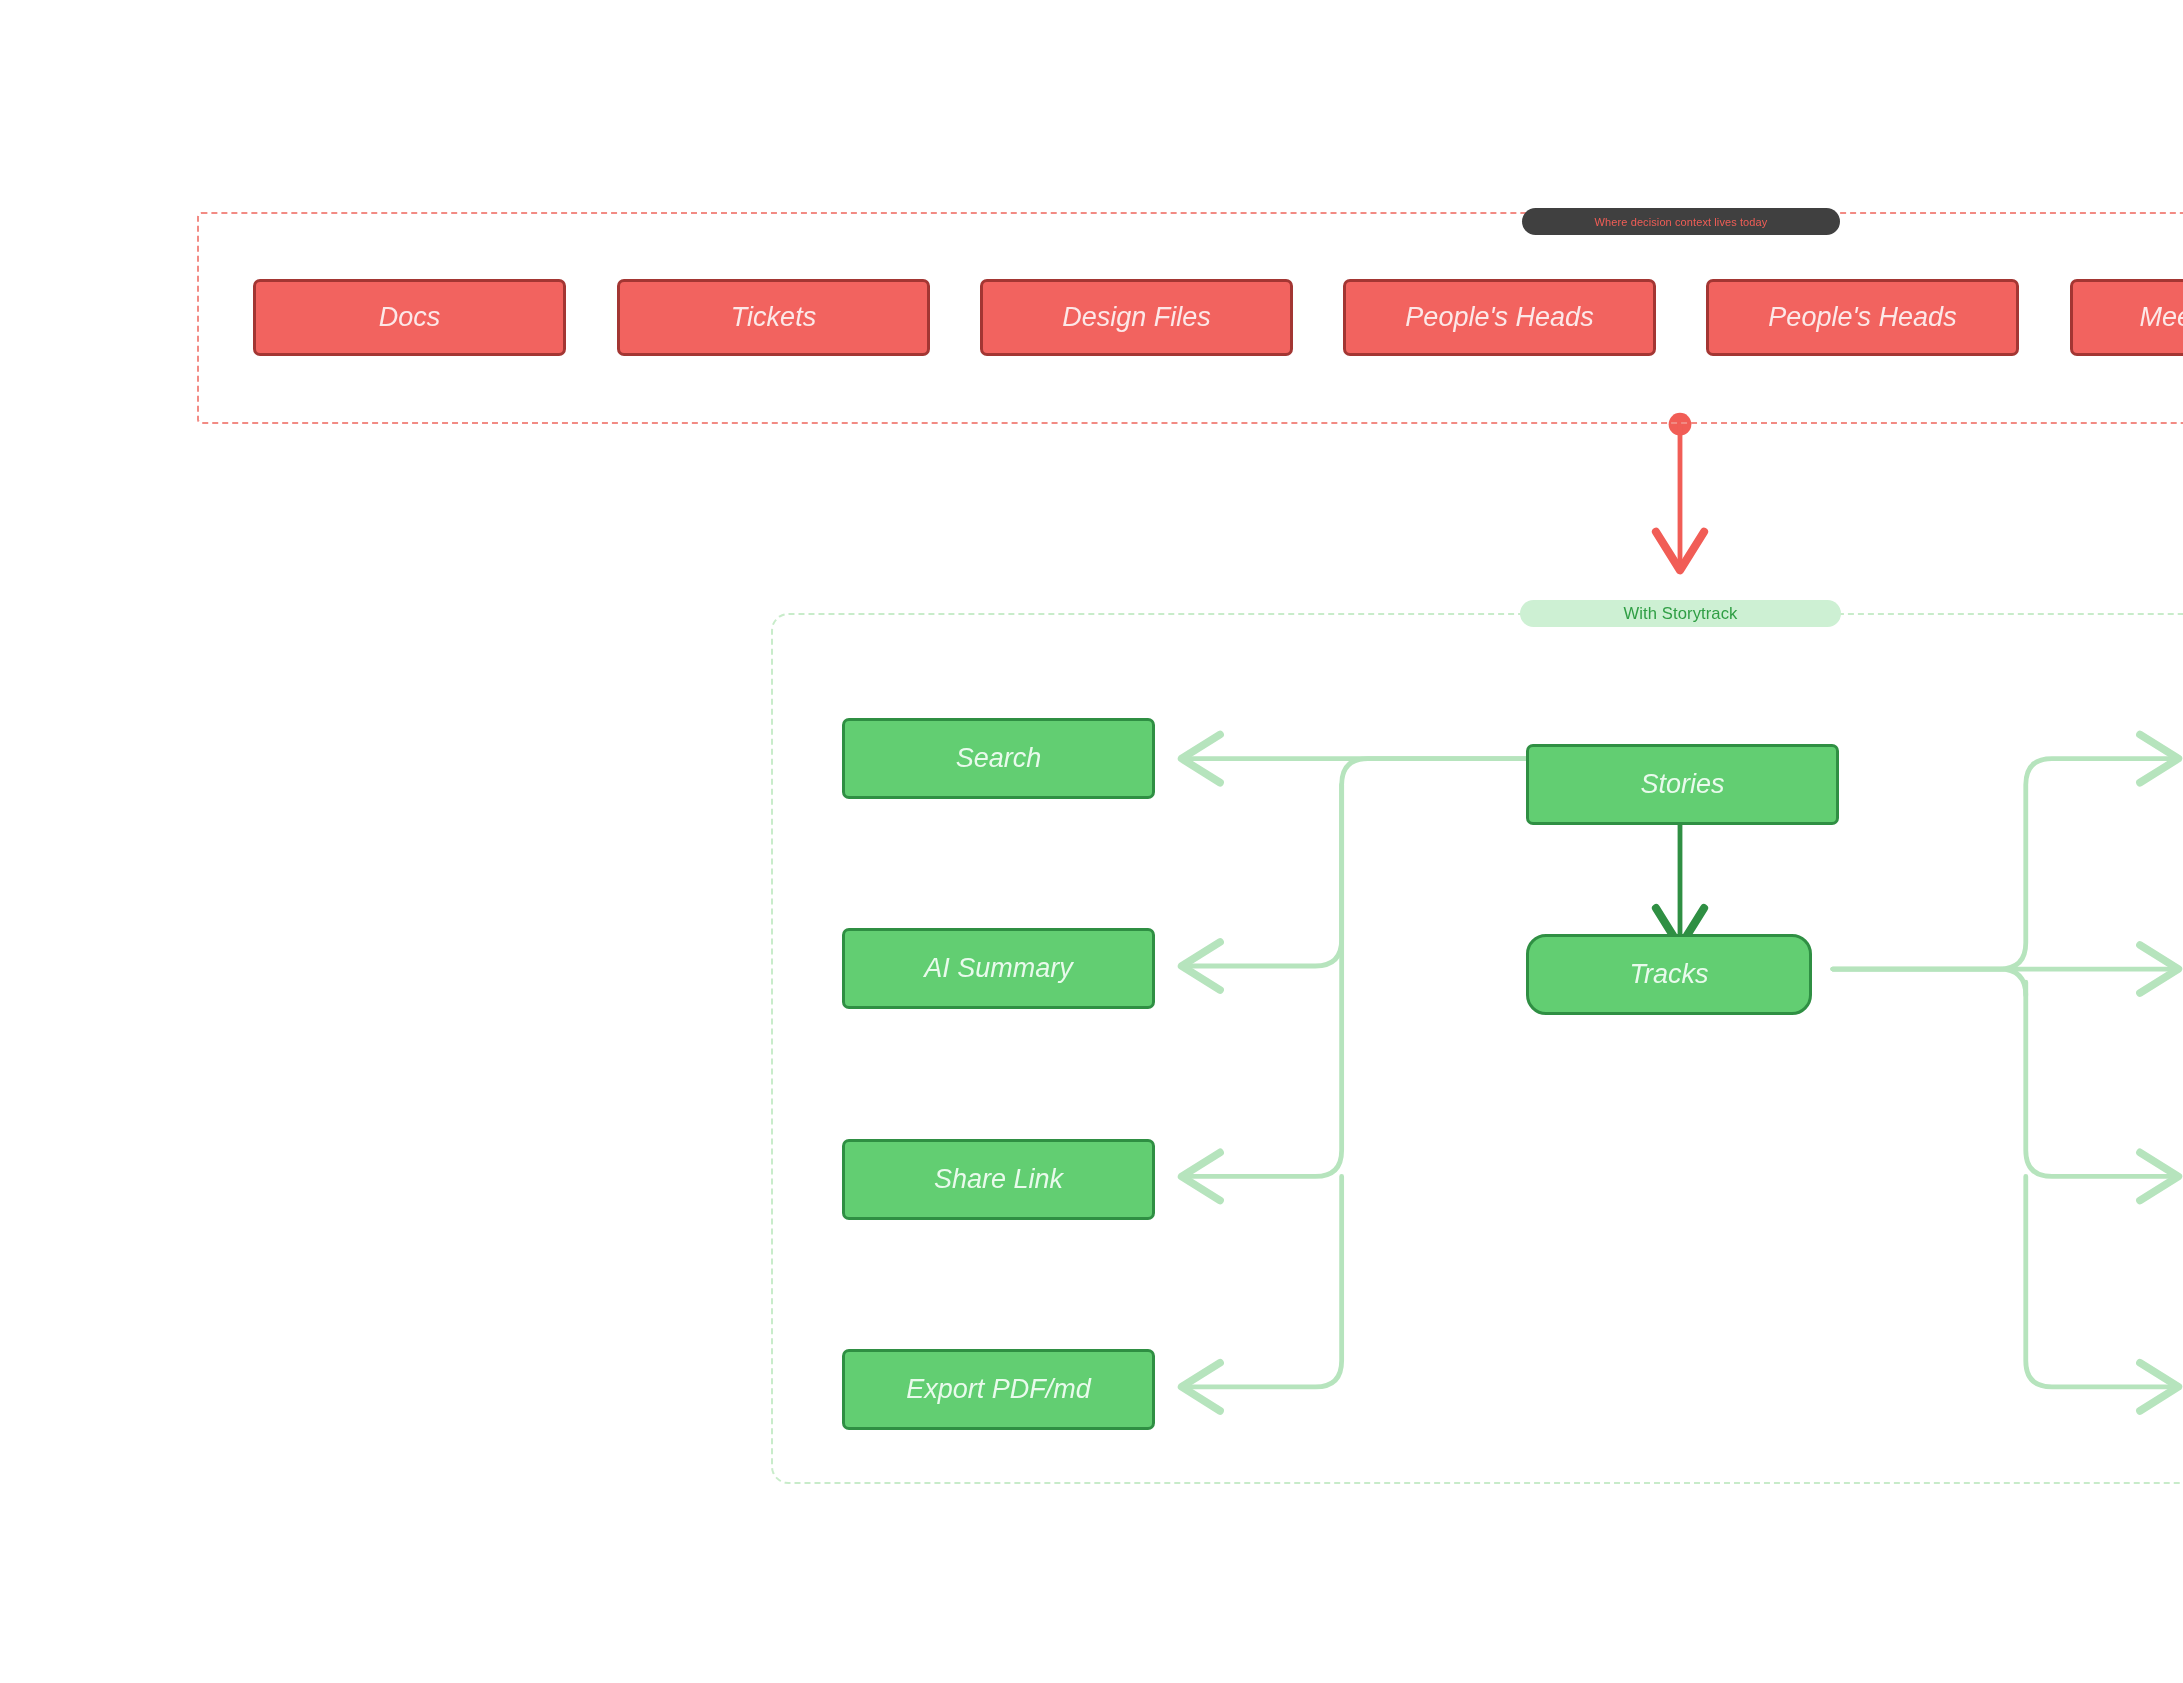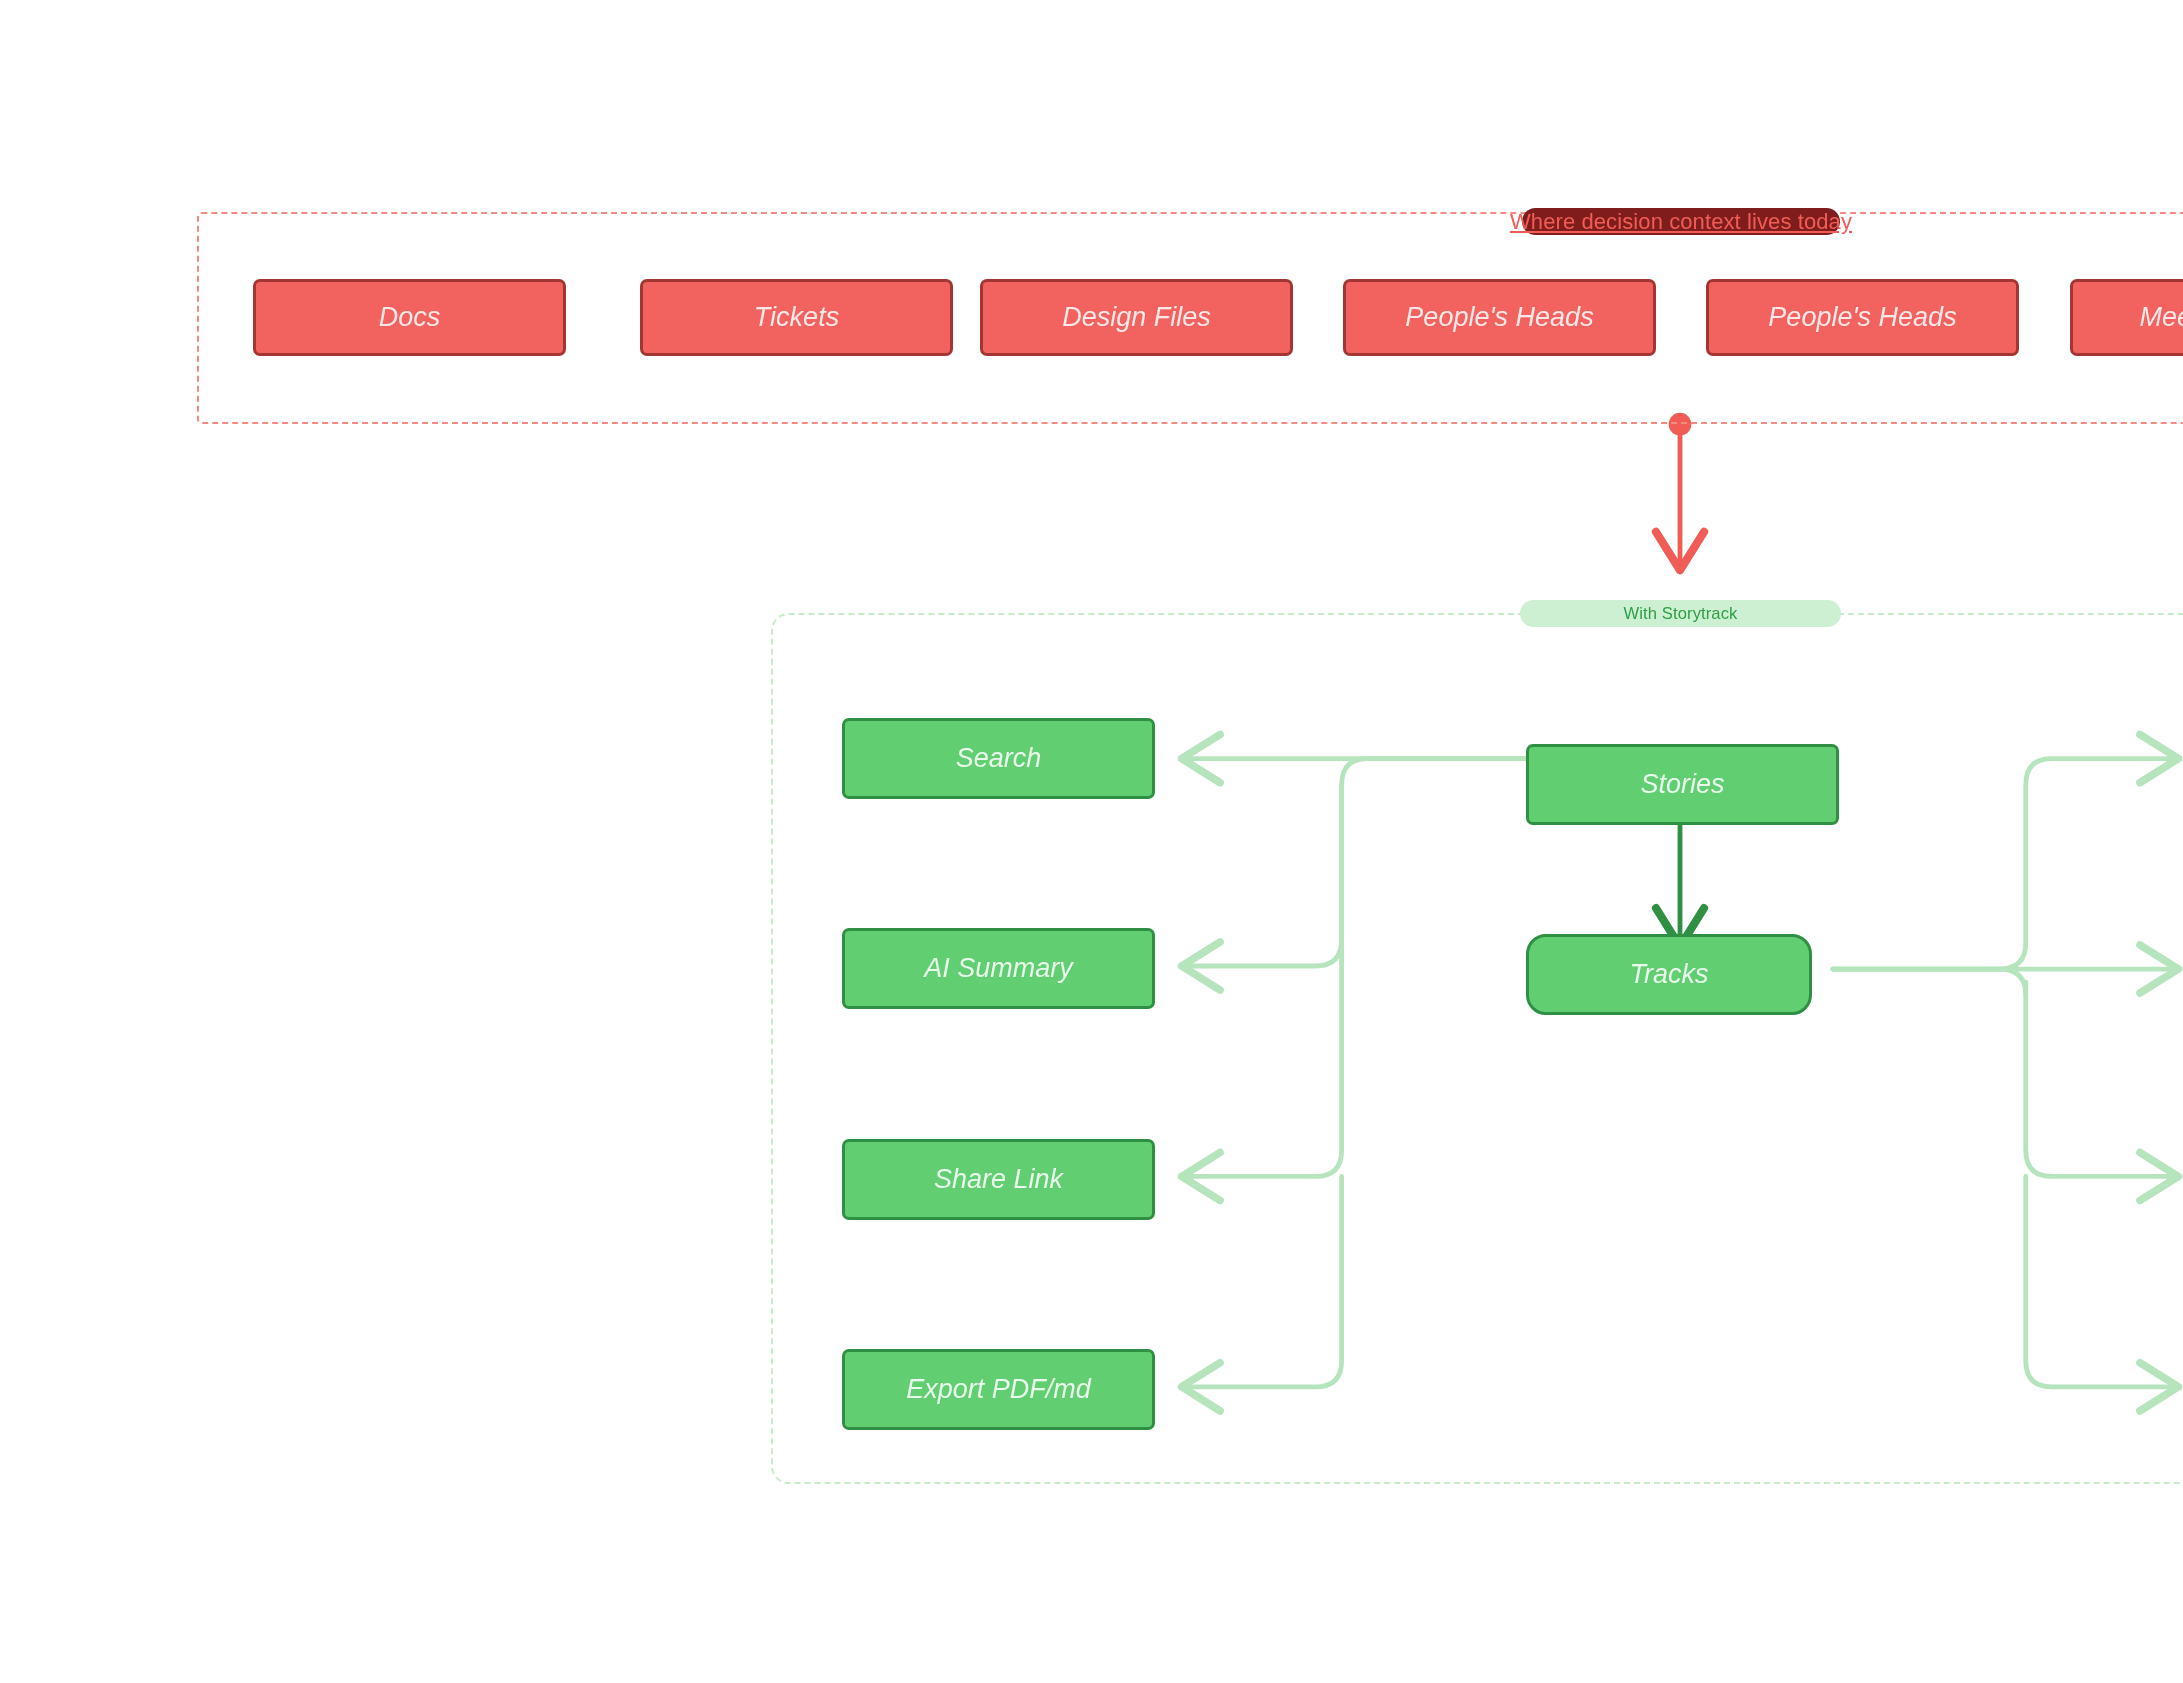--- a/index.html
+++ b/index.html
@@ -40,24 +40,23 @@
     position: absolute;
     display: flex;
     align-items: center;
     justify-content: center;
     box-sizing: border-box;
     border-radius: 31px;
     white-space: nowrap;
     letter-spacing: 0.1px;
   }
   .pill.red {
-    background: #7f1d1d;
+    background: #404040;
     color: #f15d56;
-    font-size: 22px;
-    text-decoration: underline;
+    font-size: 11px;
   }
   .pill.green {
     background: #cdf0d3;
     color: #2f9e44;
     font-size: 16.6px;
   }
 
   
   .node {
     position: absolute;
@@ -136,21 +135,21 @@
     </g>
   </svg>
 
   <div class="group red" style="left:197px; top:212px; width:2968px; height:212px;"></div>
 
   <div class="pill red" style="left:1522px; top:208px; width:318px; height:27px;">Where decision context lives today</div>
 
   <div class="node red" style="left:253px; top:279px; width:313px; height:77px;">
     <span>Docs</span>
   </div>
-  <div class="node red" style="left:640px; top:279px; width:313px; height:77px;">
+  <div class="node red" style="left:617px; top:279px; width:313px; height:77px;">
     <span>Tickets</span>
   </div>
   <div class="node red" style="left:980px; top:279px; width:313px; height:77px;">
     <span>Design Files</span>
   </div>
   <div class="node red" style="left:1343px; top:279px; width:313px; height:77px;">
     <span>People's Heads</span>
   </div>
   <div class="node red" style="left:1706px; top:279px; width:313px; height:77px;">
     <span>People's Heads</span>

